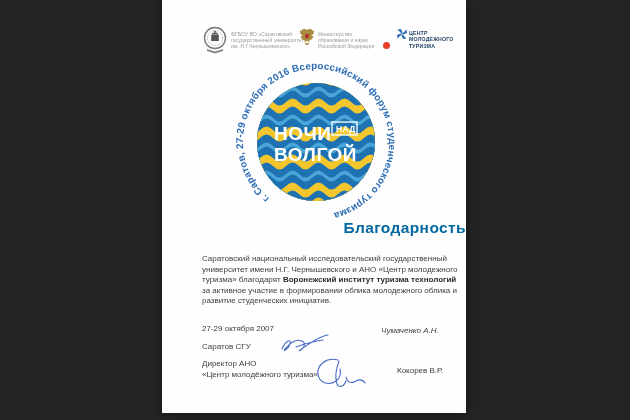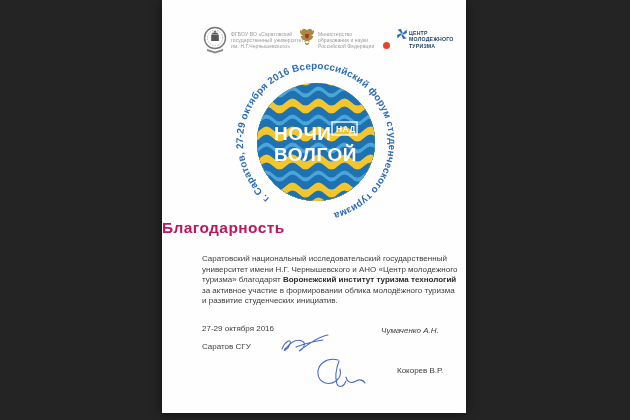--- a/index.html
+++ b/index.html
@@ -25,22 +25,22 @@
   .cmt-icon{position:absolute;left:234px;top:28px;}
   .cmt-dot{position:absolute;left:221px;top:42px;width:7px;height:7px;border-radius:50%;background:#e8422e;}
   .cmt-lines{left:247px;top:30px;}
   
   .main-logo{position:absolute;left:54px;top:56px;width:200px;height:172px;}
   .arc-text{font-weight:bold;font-size:9.8px;fill:#2d6db5;letter-spacing:.2px;}
   .disc-word{font-weight:bold;fill:#ffffff;font-size:19px;letter-spacing:.5px;}
   .disc-badge{font-weight:bold;fill:#ffffff;font-size:8.5px;letter-spacing:.3px;}
   
   .title{
-    position:absolute;top:219px;left:0;width:100%;text-align:left;
-    font-size:15.5px;font-weight:bold;color:#be185d;letter-spacing:.4px;
+    position:absolute;top:219px;left:0;width:100%;text-align:right;
+    font-size:15.5px;font-weight:bold;color:#0369a1;letter-spacing:.4px;
   }
   .body-text{
     position:absolute;left:40px;top:254px;width:258px;
     font-size:8px;line-height:10.6px;color:#3d3d3d;
   }
   .body-text b{color:#2b2b2b;}
   .date-line{position:absolute;left:40px;top:324px;font-size:8px;color:#3d3d3d;}
   
   .sig-label{position:absolute;left:40px;font-size:8px;line-height:10.5px;color:#3d3d3d;}
   .sig-name{position:absolute;left:219px;font-size:8px;color:#3d3d3d;white-space:nowrap;}
@@ -132,29 +132,33 @@
       </text>
 
       <text class="disc-word" x="58" y="84">НОЧИ</text>
       <rect x="116" y="66" width="25" height="13" fill="none" stroke="#ffffff" stroke-width="1.3"></rect>
       <text class="disc-badge" x="120" y="75.5">НАД</text>
       <text class="disc-word" x="58" y="105">ВОЛГОЙ</text>
     </svg>
 
     <div class="title">Благодарность</div>
 
-    <div class="body-text"><span>Саратовский национальный исследовательский государственный университет имени Н.Г. Чернышевского и АНО «Центр молодежного туризма» благодарят </span><b>Воронежский институт туризма технологий</b><span> за активное участие в формировании облика молодёжного туризма и развитие студенческих инициатив.</span></div>
+    <div class="body-text"><span>Саратовский национальный исследовательский государственный университет имени Н.Г. Чернышевского и АНО «Центр молодежного туризма» благодарят </span><b>Воронежский институт туризма технологий</b><span> за активное участие в формировании облика молодежного облика и развитие студенческих инициатив.</span></div>
 
-    <div class="date-line">27-29 октября 2016</div>
+    <div class="date-line">27-29 октября 2007</div>
 
     <div class="sig-label" style="top:342px;">Саратов СГУ</div>
     <svg class="sig-ink" style="left:114px;top:331px;" width="56" height="26" viewBox="0 0 56 26">
       <path d="M6,18 C9,10 16,7 14,13 C12,19 5,22 10,17 C15,11 21,8 26,10 C31,12 27,19 23,20 C31,14 44,5 52,4 M20,16 C28,13 38,10 47,9"></path>
     </svg>
     <div class="sig-name" style="top:326px;font-style:italic;">Чумаченко А.Н.</div>
 
+    <div class="sig-label" style="top:359px;">
+      <div>Директор АНО</div>
+      <div>«Центр молодёжного туризма»</div>
+    </div>
     <svg class="sig-ink" style="left:150px;top:355px;" width="58" height="36" viewBox="0 0 58 36">
       <path d="M26,5 C14,2 5,10 6,19 C7,28 17,31 24,26 C28,23 29,18 28,14 M27,6 C24,14 23,23 25,29 C26.5,33 32,32 34,26 M34,22 C35,27 39,29 44,26 C48,24 51,25 53,28"></path>
     </svg>
     <div class="sig-name" style="top:366px;padding-left:16px;">Кокорев В.Р.</div>
 
   </div>
 </div>
 
 </body></html>

